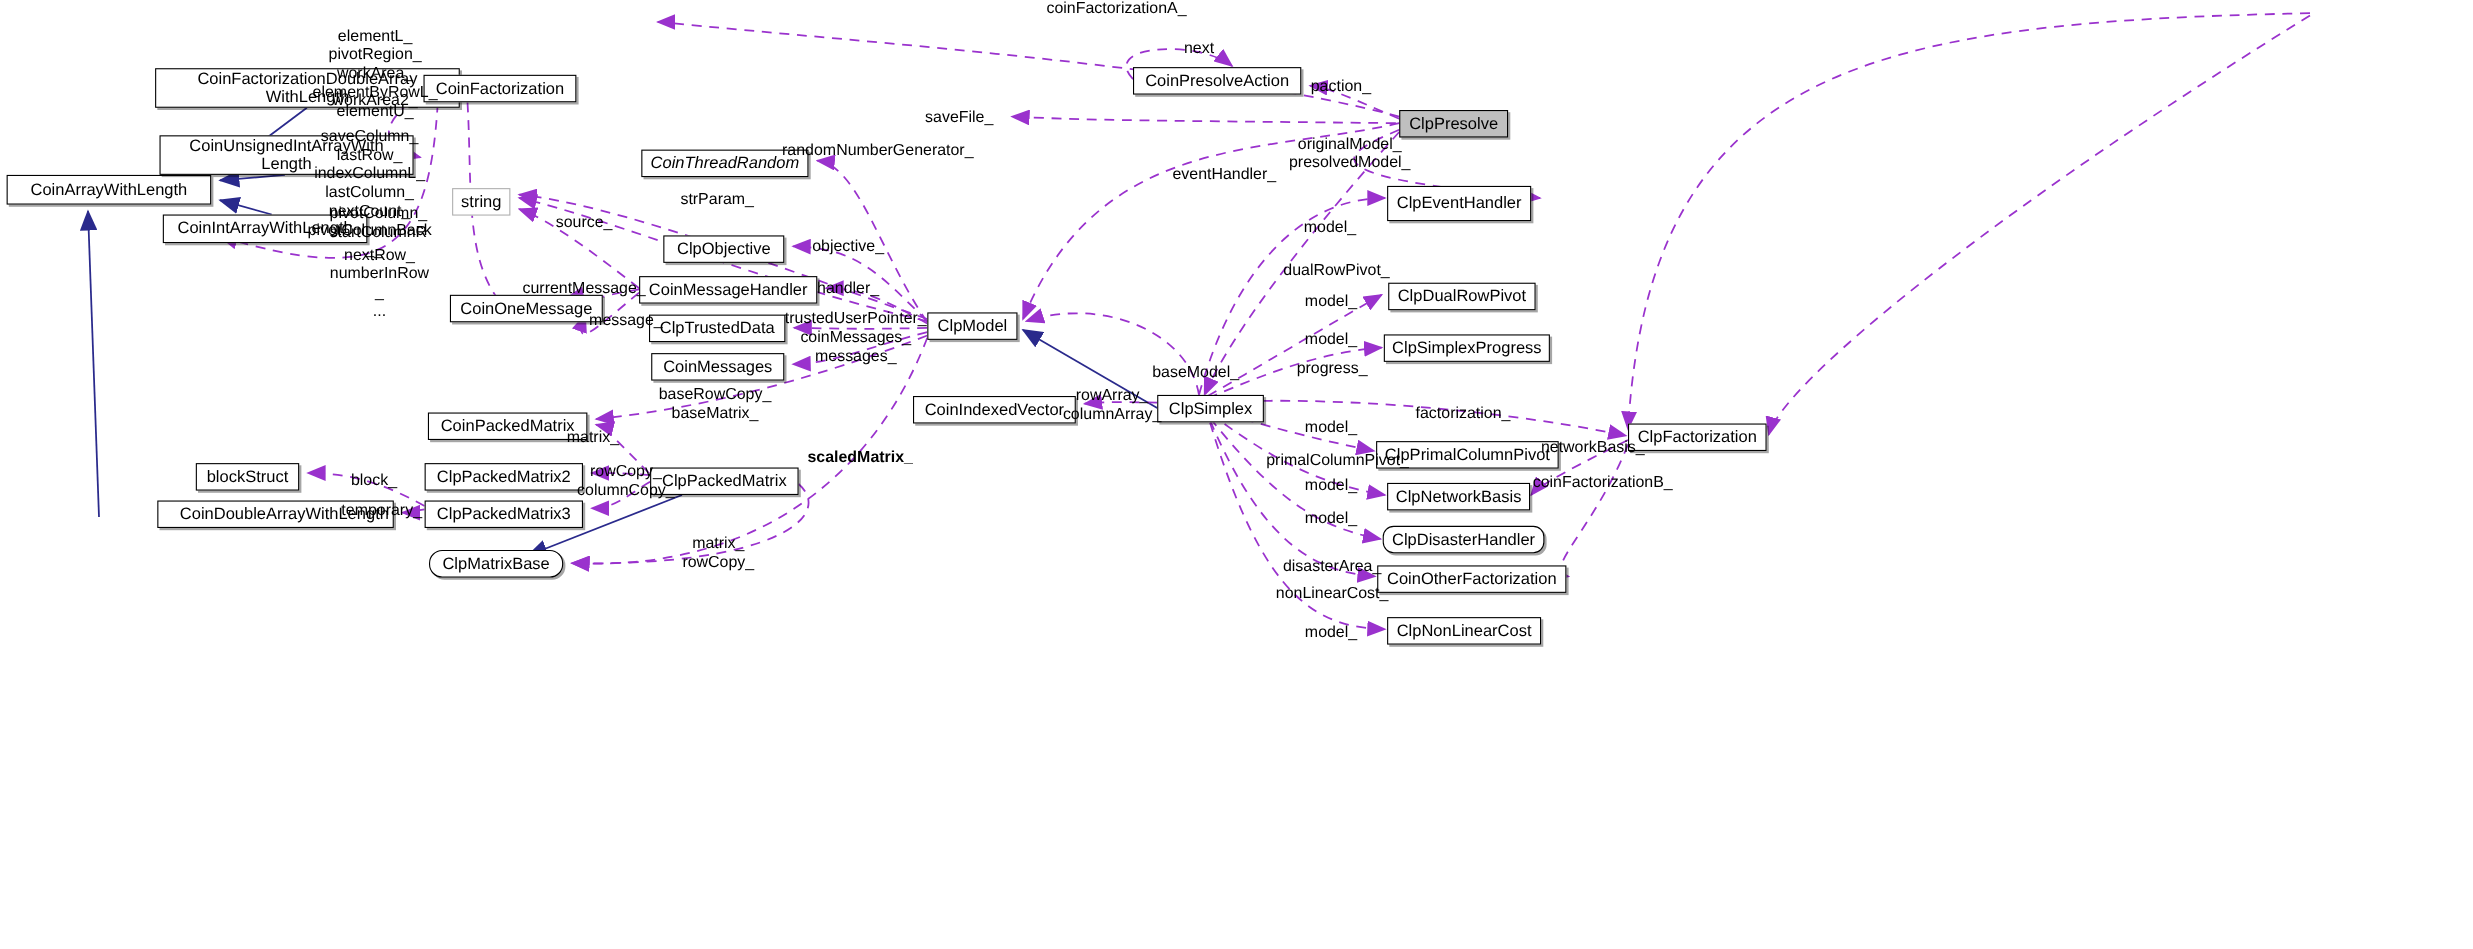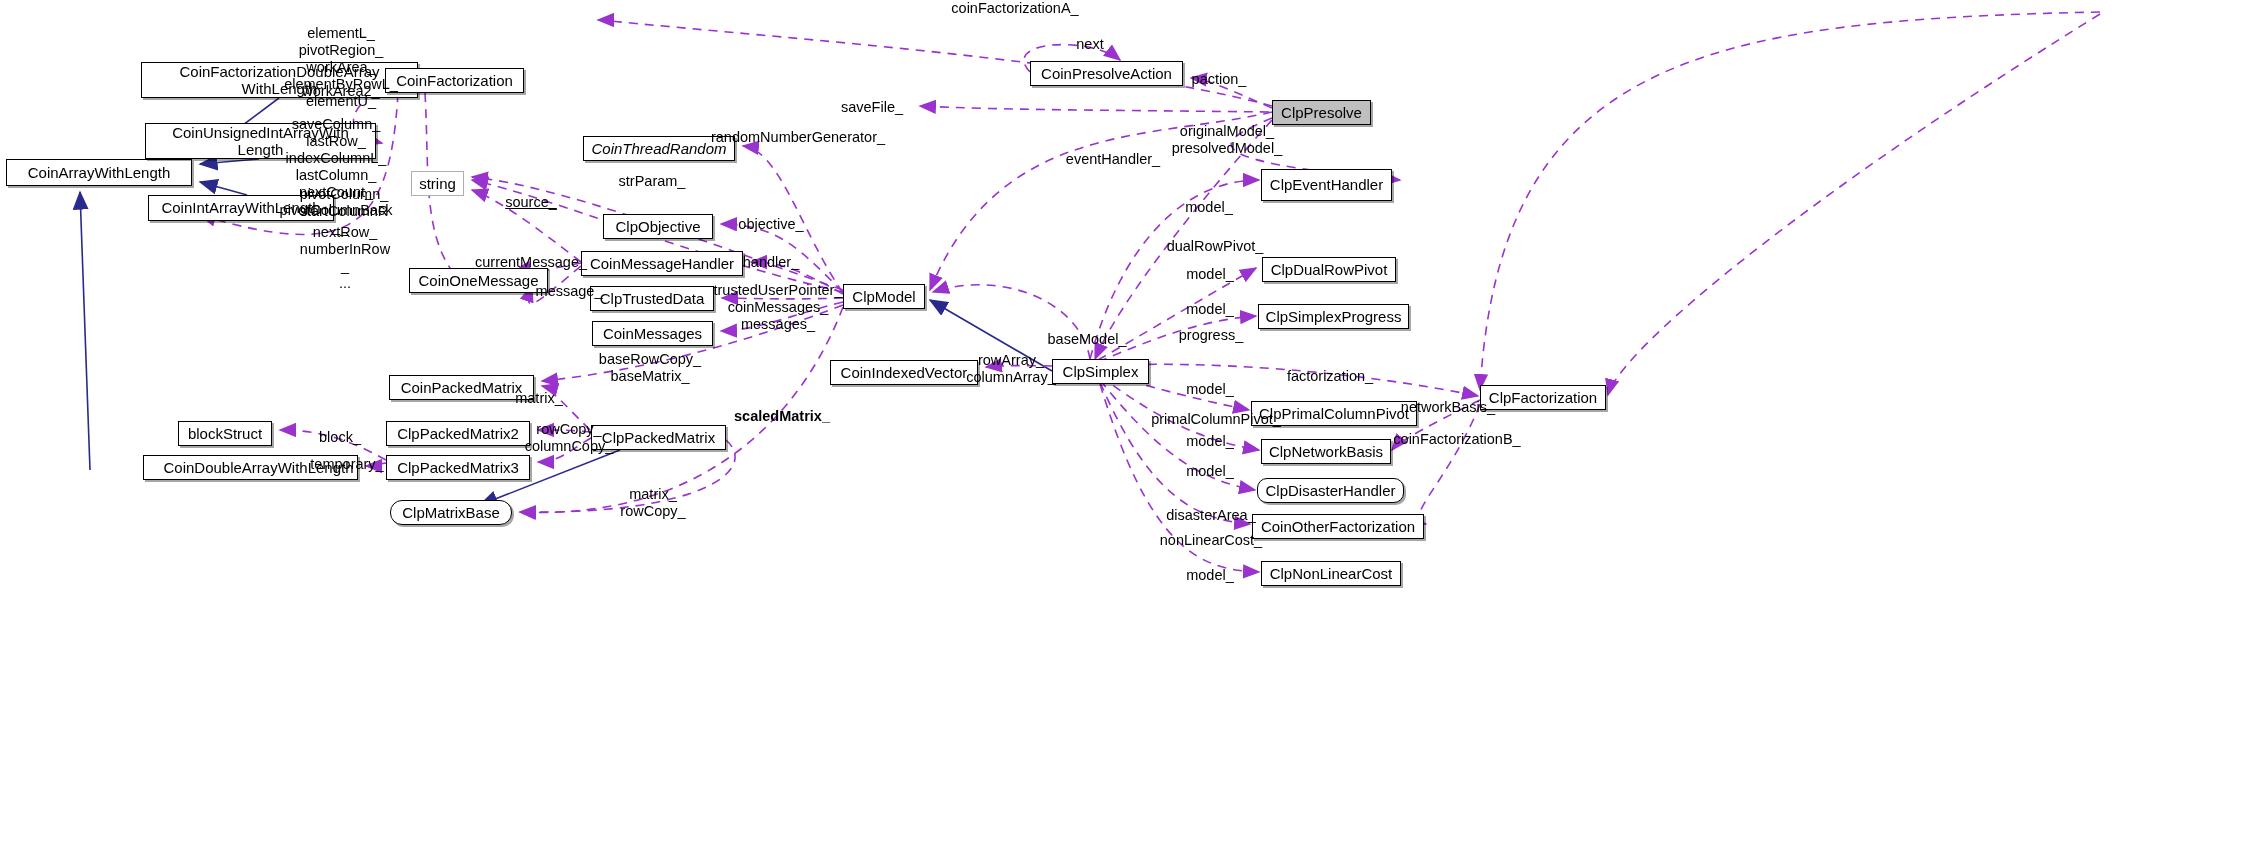--- a/index.html
+++ b/index.html
@@ -165,21 +165,21 @@
 _</div>
     <div class="elabel" style="left: 697px; top: 129px; width: 202px;">randomNumberGenerator_</div>
     <div class="elabel" style="left: 1163px; top: 123px; width: 128px;">originalModel_
 presolvedModel_</div>
     <div class="elabel" style="left: 1057px; top: 151px; width: 112px;">eventHandler_</div>
     <div class="elabel" style="left: 612px; top: 173px; width: 80px;">strParam_</div>
     <div class="elabel" style="left: 289px; top: 186px; width: 110px;">pivotColumn_
 startColumnR
 _</div>
     <div class="elabel" style="left: 1179px; top: 199px; width: 60px;">model_</div>
-    <div class="elabel" style="left: 498px; top: 194px; width: 66px; text-decoration: underline;">source_</div>
+    <div class="elabel" style="left: 498px; top: 194px; width: 66px;">source_</div>
     <div class="elabel" style="left: 730px; top: 216px; width: 82px;">objective_</div>
     <div class="elabel" style="left: 290px; top: 224px; width: 110px;">nextRow_
 numberInRow
 _
 ...</div>
     <div class="elabel" style="left: 1158px; top: 238px; width: 114px;">dualRowPivot_</div>
     <div class="elabel" style="left: 466px; top: 254px; width: 130px;">currentMessage_</div>
     <div class="elabel" style="left: 736px; top: 254px; width: 70px;">handler_</div>
     <div class="elabel" style="left: 1180px; top: 266px; width: 60px;">model_</div>
     <div class="elabel" style="left: 530px; top: 283px; width: 78px;">message_</div>

